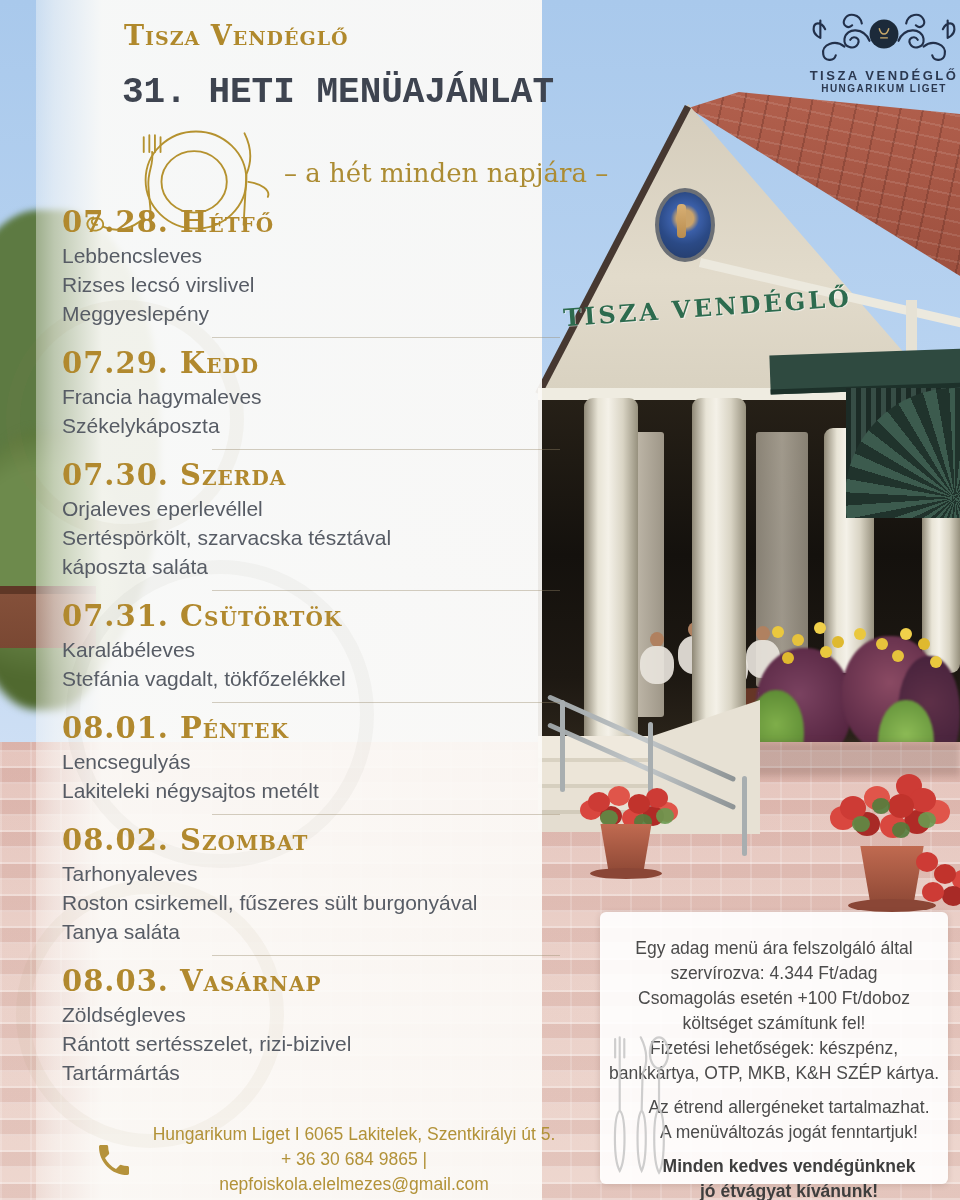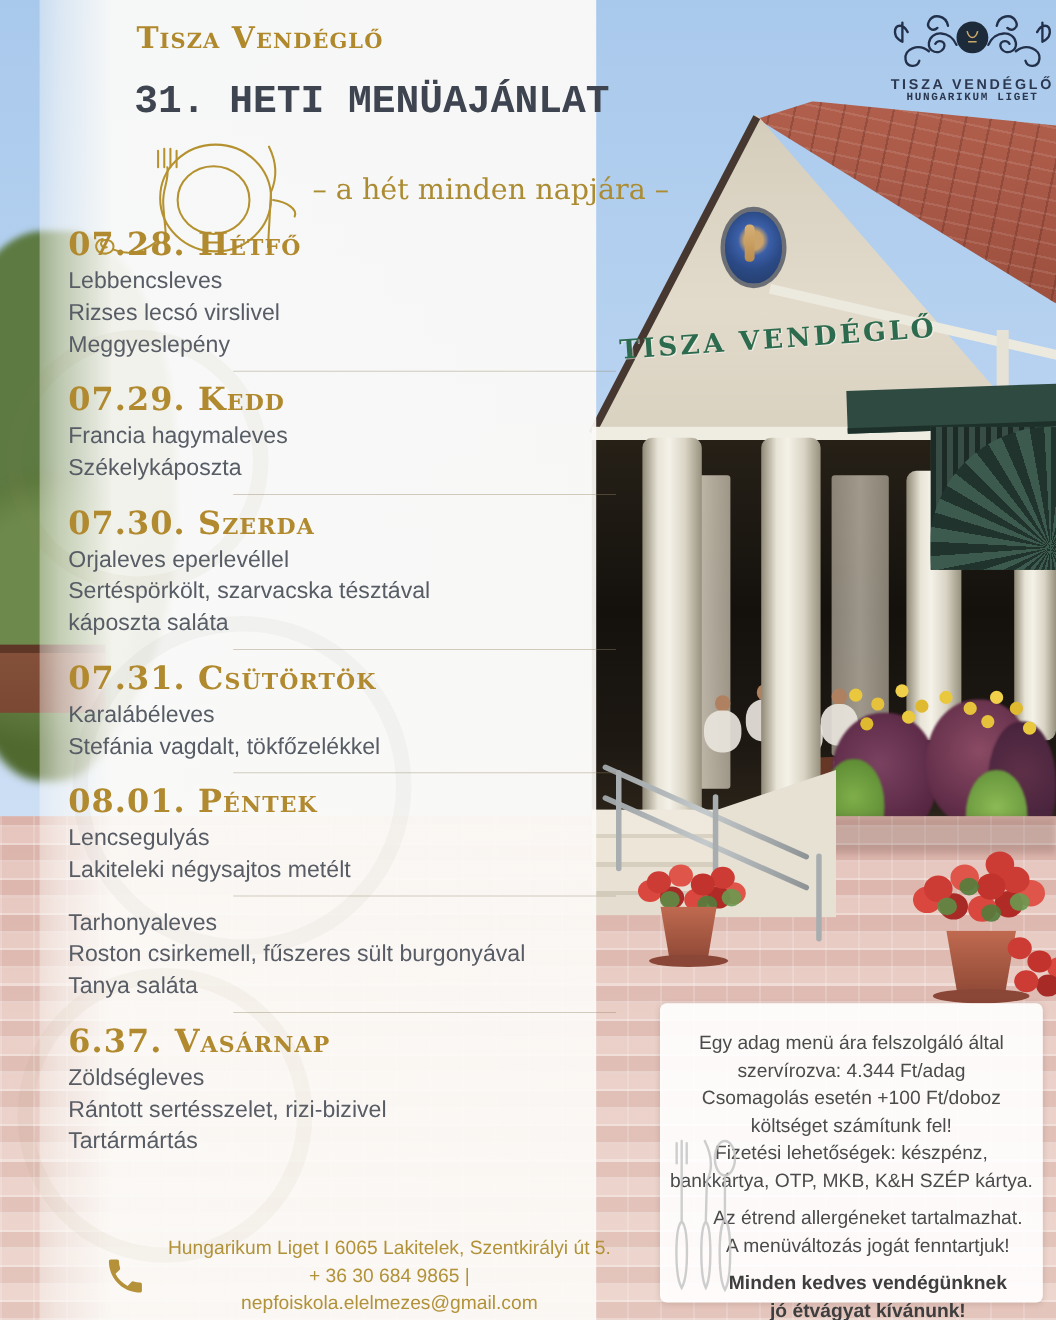--- a/index.html
+++ b/index.html
@@ -129,21 +129,21 @@
   .day-title{font-family:"DejaVu Serif",serif;font-weight:700;font-size:29px;font-variant:small-caps;
     letter-spacing:1px;color:#b1892e;line-height:32px;margin-bottom:3px;}
   .day-item{font-size:21px;line-height:29px;color:#575c65;}
   .divider{border:none;border-top:1.5px solid rgba(150,135,105,.40);width:348px;margin:9px 0 9px 150px;}
   .footer{position:absolute;left:58px;top:1122px;width:470px;display:flex;align-items:center;gap:10px;}
   .footer-text{flex:1;text-align:center;font-size:17.5px;line-height:25px;color:#b29238;}
 
   
   .logo{position:absolute;left:808px;top:8px;width:152px;text-align:center;}
   .logo-name{font-size:13px;font-weight:600;letter-spacing:2.5px;color:#2b3850;margin-top:2px;white-space:nowrap;}
-  .logo-tag{font-size:10px;font-weight:700;letter-spacing:1.5px;color:#2b3850;white-space:nowrap;font-family:Liberation Mono, monospace;}
+  .logo-tag{font-size:10px;font-weight:700;letter-spacing:1.5px;color:#2b3850;white-space:nowrap;}
 
   
   .infobox{position:absolute;left:600px;top:912px;width:348px;height:272px;border-radius:6px;
     background:rgba(255,255,255,.90);box-shadow:0 1px 6px rgba(90,60,50,.18);
     padding-top:24px;box-sizing:border-box;text-align:center;
     font-size:17.5px;line-height:25px;color:#4b4b4b;}
   .infobox .shift{margin-left:30px;}
   .info-gap{height:9px;}
   .greeting{font-weight:700;color:#3e3e3e;}
   .cutlery{position:absolute;left:6px;bottom:4px;opacity:.85;}
@@ -268,28 +268,29 @@
       <hr class="divider">
 
       <div class="day">
         <div class="day-title">08.01. Péntek</div>
         <div class="day-item">Lencsegulyás</div>
         <div class="day-item">Lakiteleki négysajtos metélt</div>
       </div>
       <hr class="divider">
 
       <div class="day">
+        <div class="day-title">08.02. Szombat</div>
         <div class="day-item">Tarhonyaleves</div>
         <div class="day-item">Roston csirkemell, fűszeres sült burgonyával</div>
         <div class="day-item">Tanya saláta</div>
       </div>
       <hr class="divider">
 
       <div class="day">
-        <div class="day-title">6.37. Vasárnap</div>
+        <div class="day-title">08.03. Vasárnap</div>
         <div class="day-item">Zöldségleves</div>
         <div class="day-item">Rántott sertésszelet, rizi-bizivel</div>
         <div class="day-item">Tartármártás</div>
       </div>
     </div>
 
     <div class="footer">
       <svg width="40" height="40" viewBox="0 0 24 24">
         <path fill="#b5923a" d="M6.6 10.8c1.4 2.8 3.8 5.1 6.6 6.6l2.2-2.2c.3-.3.7-.4 1-.2 1.1.4 2.3.6 3.6.6.6 0 1 .4 1 1V20c0 .6-.4 1-1 1C10.6 21 3 13.4 3 4c0-.6.4-1 1-1h3.5c.6 0 1 .4 1 1 0 1.2.2 2.4.6 3.6.1.3 0 .7-.2 1l-2.3 2.2z"></path>
       </svg>

